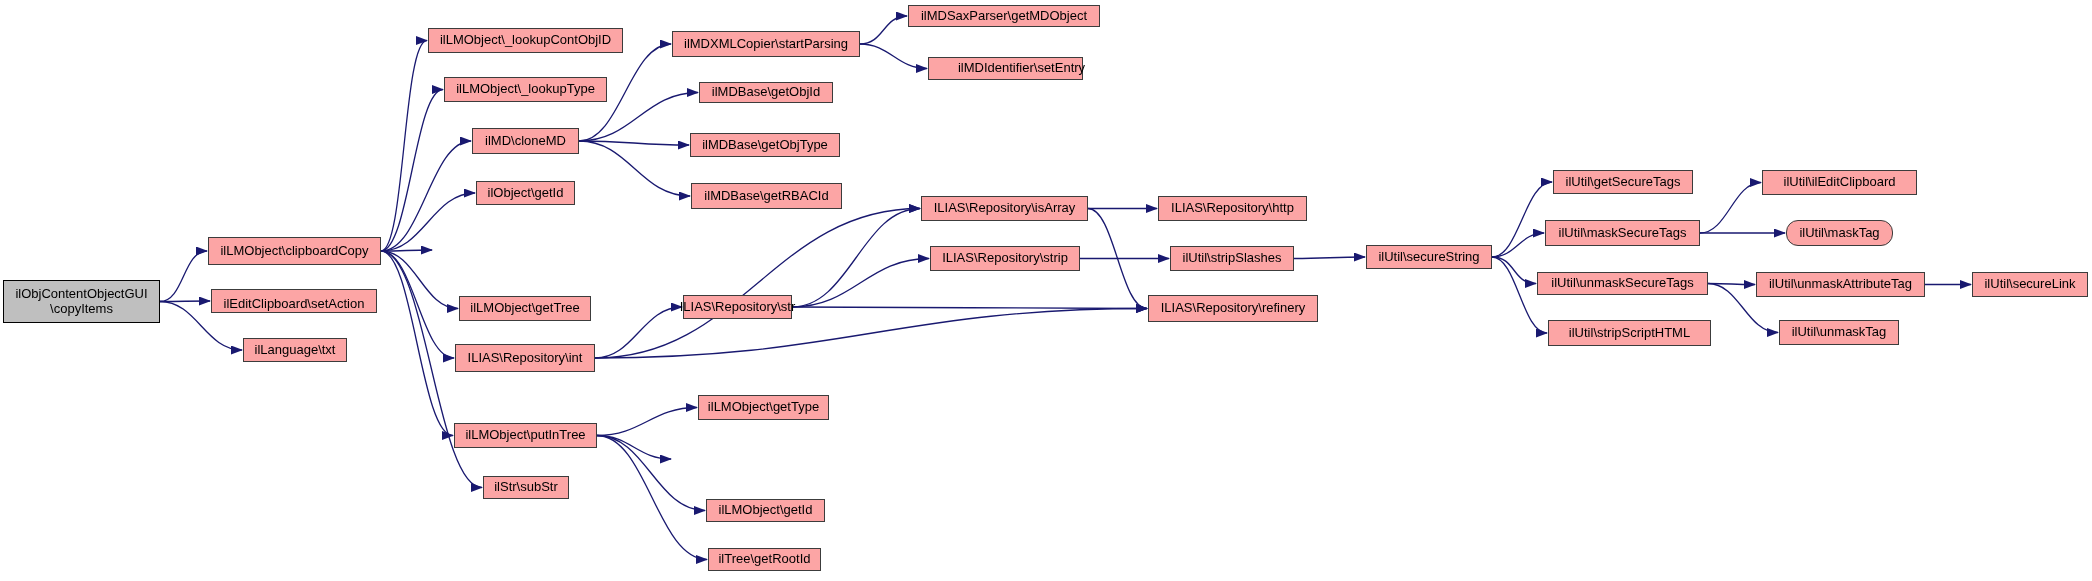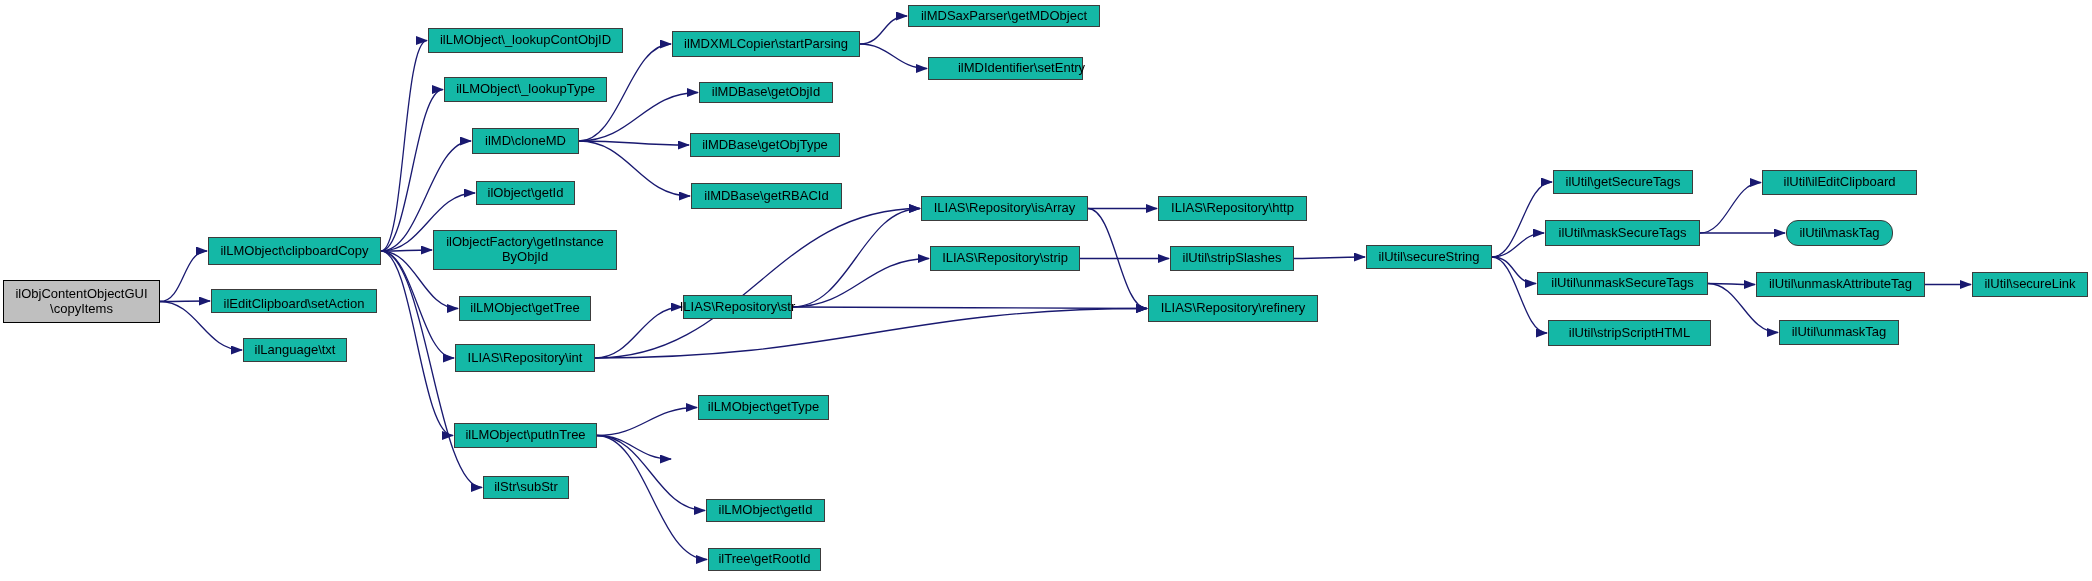--- a/index.html
+++ b/index.html
@@ -8,21 +8,21 @@
     width:2092px;height:581px;
     background:#ffffff;
     font-family:"Liberation Sans", sans-serif;
     overflow:hidden;
   }
   .edges{position:absolute;left:0;top:0;z-index:1;}
   .node{
     position:absolute;
     box-sizing:border-box;
     border:1.2px solid #3c3c3c;
-    background:#14b8a6;
+    background:#fca5a5;
     display:flex;
     flex-direction:column;
     align-items:center;
     justify-content:center;
     font-size:13px;
     line-height:1.15;
     color:#000000;
     white-space:nowrap;
     z-index:2;
     cursor:pointer;
@@ -106,24 +106,20 @@
     </div>
     <div class="node" style="left: 444px; top: 77px; width: 163px; height: 25px;">
       <span>ilLMObject\_lookupType</span>
     </div>
     <div class="node" style="left: 472px; top: 128px; width: 107px; height: 26px;">
       <span>ilMD\cloneMD</span>
     </div>
     <div class="node" style="left: 476px; top: 181px; width: 99px; height: 24px;">
       <span>ilObject\getId</span>
     </div>
-    <div class="node" style="left: 433px; top: 230px; width: 184px; height: 40px;">
-      <span>ilObjectFactory\getInstance</span>
-      <span>ByObjId</span>
-    </div>
     <div class="node" style="left: 459px; top: 296px; width: 132px; height: 25px;">
       <span>ilLMObject\getTree</span>
     </div>
     <div class="node" style="left: 455px; top: 344px; width: 140px; height: 28px;">
       <span>ILIAS\Repository\int</span>
     </div>
     <div class="node" style="left: 454px; top: 423px; width: 143px; height: 25px;">
       <span>ilLMObject\putInTree</span>
     </div>
     <div class="node" style="left: 483px; top: 476px; width: 86px; height: 23px;">

